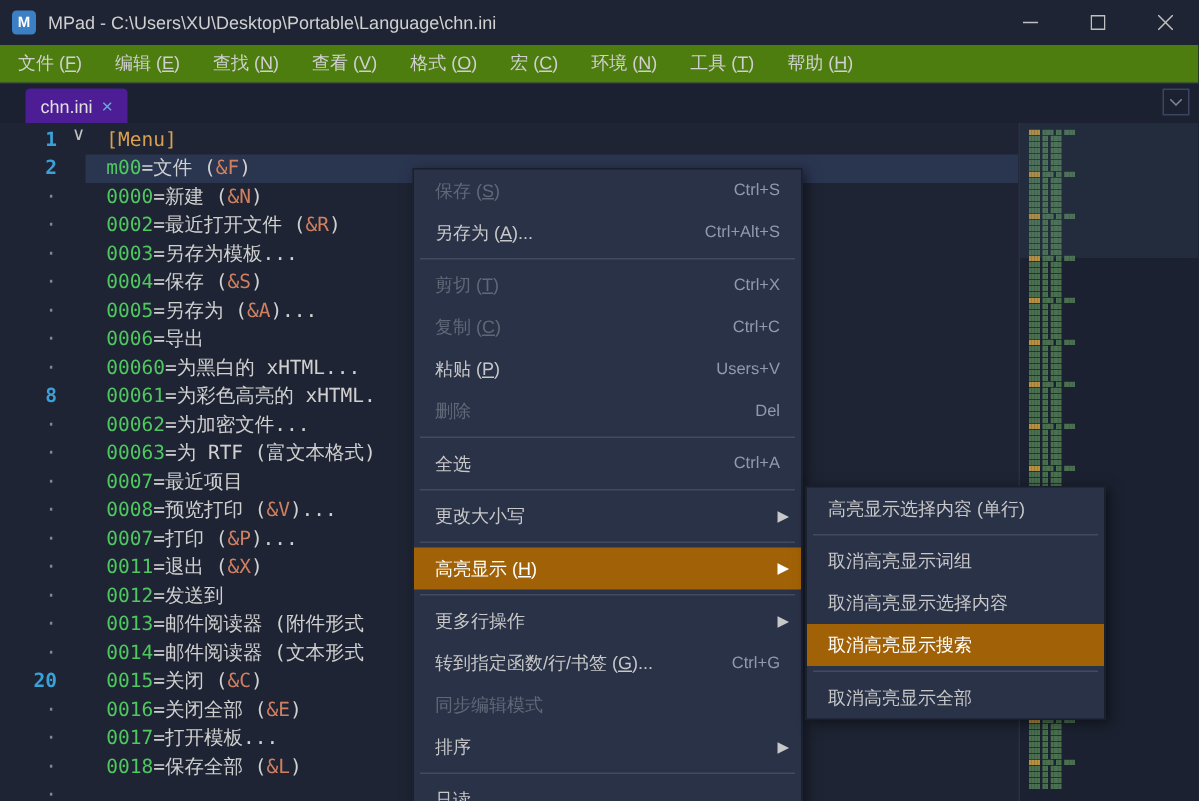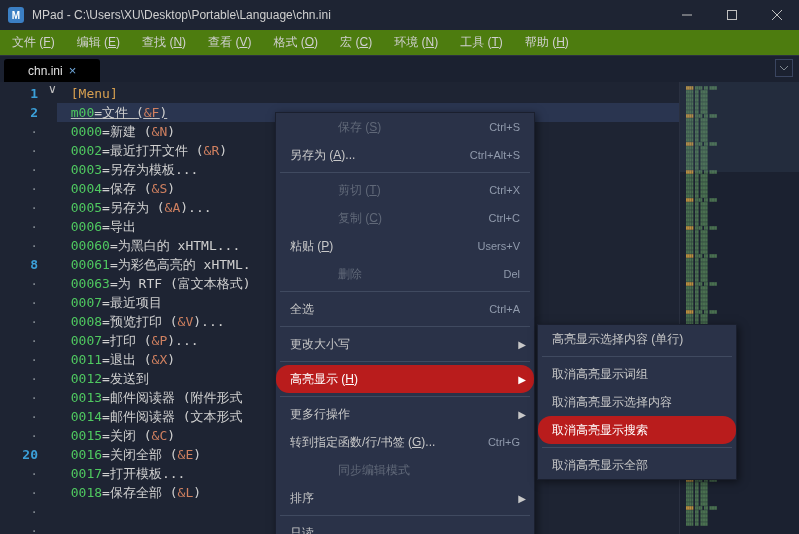--- a/index.html
+++ b/index.html
@@ -7,46 +7,46 @@
 .titlebar { height: 30px; background: #1e2433; display: flex; align-items: center; padding-left: 8px; color: #d0d0d0; }
 .titlebar .icon { width: 16px; height: 16px; background: #3b7fc4; border-radius: 3px; display: flex; align-items: center; justify-content: center; color: #fff; font-weight: bold; font-size: 10px; margin-right: 8px; }
 .titlebar .title { flex: 1; font-size: 12px; }
 .win-controls { display: flex; }
 .win-btn { width: 45px; height: 30px; display: flex; align-items: center; justify-content: center; color: #c0c0c0; }
 .win-btn svg { width: 10px; height: 10px; }
 .menubar { height: 26px; background: #4d7c0f; display: flex; align-items: center; padding: 0 12px; gap: 22px; color: #d0d0d0; border-bottom: 1px solid #2a3040; }
 .menubar .item { font-size: 12px; cursor: default; }
 .menubar .item u { text-decoration: underline; }
 .tabbar { height: 26px; background: #1b2130; display: flex; align-items: flex-end; padding-left: 4px; position: relative; }
-.tab { background: #000000; color: #e0e0e0; padding: 4px 24px; font-size: 12px; display: flex; align-items: center; gap: 6px; border-top-left-radius: 3px; border-top-right-radius: 3px; }
+.tab { background: #4c1d95; color: #e0e0e0; padding: 4px 10px; font-size: 12px; display: flex; align-items: center; gap: 6px; border-top-left-radius: 3px; border-top-right-radius: 3px; margin-left: 13px; }
 .tab .close { color: #6fa8dc; font-size: 13px; }
 .tabbar .more { position: absolute; right: 6px; top: 3px; width: 18px; height: 18px; border: 1px solid #3a4560; display: flex; align-items: center; justify-content: center; }
 .editor-area { display: flex; height: calc(534px - 30px - 26px - 26px); position: relative; }
 .gutter { width: 48px; background: #1e2433; text-align: right; padding-right: 10px; color: #808890; font-family: Consolas, monospace; font-size: 13px; line-height: 19px; padding-top: 2px; }
 .gutter .ln { height: 19px; }
 .gutter .ln.hl { color: #3b9fd8; font-weight: bold; }
 .code { flex: 1; font-family: Consolas, monospace; font-size: 13px; line-height: 19px; padding-top: 2px; padding-left: 14px; position: relative; }
 .code .line { height: 19px; white-space: pre; }
-.code .line.current { background: #2a3550; margin-left: -14px; padding-left: 14px; margin-right: 0; text-decoration: underline; }
+.code .line.current { background: #2a3550; margin-left: -14px; padding-left: 14px; margin-right: 0; }
 .c-section { color: #d8a050; }
 .c-key { color: #4fc860; }
 .c-eq { color: #d0d0d0; }
 .c-val { color: #d0d0d0; }
 .c-paren { color: #d0d0d0; }
 .c-amp { color: #d08060; }
 .minimap { width: 120px; background: #1b2130; border-left: 1px solid #2a3040; font-size: 3px; line-height: 4px; padding: 4px 6px; overflow: hidden; color: #4a7050; font-family: monospace; position: relative; }
 .minimap .mm-line { height: 4px; overflow: hidden; white-space: nowrap; }
 .minimap .mm-line .y { color: #b89040; }
 .minimap .mm-viewport { position: absolute; left: 0; right: 0; top: 0; height: 90px; background: rgba(100,120,160,0.12); }
 .ctx-menu { position: absolute; background: #2a3248; border: 1px solid #1a1f2e; box-shadow: 2px 2px 8px rgba(0,0,0,0.5); min-width: 260px; font-size: 12px; color: #c8c8c8; z-index: 10; }
 .ctx-menu .mi { display: flex; align-items: center; height: 28px; padding: 0 14px; position: relative; }
-.ctx-menu .mi.disabled { color: #606878; margin-left: 48px; }
+.ctx-menu .mi.disabled { color: #606878; }
 .ctx-menu .mi .lbl { flex: 1; }
 .ctx-menu .mi .sc { color: #909aac; font-size: 11px; }
-.ctx-menu .mi.hl { background: #b91c1c; color: #fff; border-radius: 13px; }
+.ctx-menu .mi.hl { background: #a16207; color: #fff; }
 .ctx-menu .mi .arrow { position: absolute; right: 8px; font-size: 10px; }
 .ctx-menu .sep { height: 1px; background: #404a60; margin: 3px 4px; }
 </style>
 </head>
 <body>
 
 <div class="titlebar">
   <div class="icon">M</div>
   <div class="title">MPad - C:\Users\XU\Desktop\Portable\Language\chn.ini</div>
   <div class="win-controls">
@@ -125,20 +125,21 @@
       <div class="line"><span class="c-section">[Menu]</span></div>
       <div class="line current"><span class="c-key">m00</span><span class="c-eq">=</span><span class="c-val">文件 <span class="c-paren">(</span><span class="c-amp">&amp;F</span><span class="c-paren">)</span></span></div>
       <div class="line"><span class="c-key">0000</span><span class="c-eq">=</span><span class="c-val">新建 <span class="c-paren">(</span><span class="c-amp">&amp;N</span><span class="c-paren">)</span></span></div>
       <div class="line"><span class="c-key">0002</span><span class="c-eq">=</span><span class="c-val">最近打开文件 <span class="c-paren">(</span><span class="c-amp">&amp;R</span><span class="c-paren">)</span></span></div>
       <div class="line"><span class="c-key">0003</span><span class="c-eq">=</span><span class="c-val">另存为模板...</span></div>
       <div class="line"><span class="c-key">0004</span><span class="c-eq">=</span><span class="c-val">保存 <span class="c-paren">(</span><span class="c-amp">&amp;S</span><span class="c-paren">)</span></span></div>
       <div class="line"><span class="c-key">0005</span><span class="c-eq">=</span><span class="c-val">另存为 <span class="c-paren">(</span><span class="c-amp">&amp;A</span><span class="c-paren">)</span>...</span></div>
       <div class="line"><span class="c-key">0006</span><span class="c-eq">=</span><span class="c-val">导出</span></div>
       <div class="line"><span class="c-key">00060</span><span class="c-eq">=</span><span class="c-val">为黑白的 xHTML...</span></div>
       <div class="line"><span class="c-key">00061</span><span class="c-eq">=</span><span class="c-val">为彩色高亮的 xHTML.</span></div>
+      <div class="line"><span class="c-key">00062</span><span class="c-eq">=</span><span class="c-val">为加密文件...</span></div>
       <div class="line"><span class="c-key">00063</span><span class="c-eq">=</span><span class="c-val">为 RTF (富文本格式)</span></div>
       <div class="line"><span class="c-key">0007</span><span class="c-eq">=</span><span class="c-val">最近项目</span></div>
       <div class="line"><span class="c-key">0008</span><span class="c-eq">=</span><span class="c-val">预览打印 <span class="c-paren">(</span><span class="c-amp">&amp;V</span><span class="c-paren">)</span>...</span></div>
       <div class="line"><span class="c-key">0007</span><span class="c-eq">=</span><span class="c-val">打印 <span class="c-paren">(</span><span class="c-amp">&amp;P</span><span class="c-paren">)</span>...</span></div>
       <div class="line"><span class="c-key">0011</span><span class="c-eq">=</span><span class="c-val">退出 <span class="c-paren">(</span><span class="c-amp">&amp;X</span><span class="c-paren">)</span></span></div>
       <div class="line"><span class="c-key">0012</span><span class="c-eq">=</span><span class="c-val">发送到</span></div>
       <div class="line"><span class="c-key">0013</span><span class="c-eq">=</span><span class="c-val">邮件阅读器 (附件形式</span></div>
       <div class="line"><span class="c-key">0014</span><span class="c-eq">=</span><span class="c-val">邮件阅读器 (文本形式</span></div>
       <div class="line"><span class="c-key">0015</span><span class="c-eq">=</span><span class="c-val">关闭 <span class="c-paren">(</span><span class="c-amp">&amp;C</span><span class="c-paren">)</span></span></div>
       <div class="line"><span class="c-key">0016</span><span class="c-eq">=</span><span class="c-val">关闭全部 <span class="c-paren">(</span><span class="c-amp">&amp;E</span><span class="c-paren">)</span></span></div>

